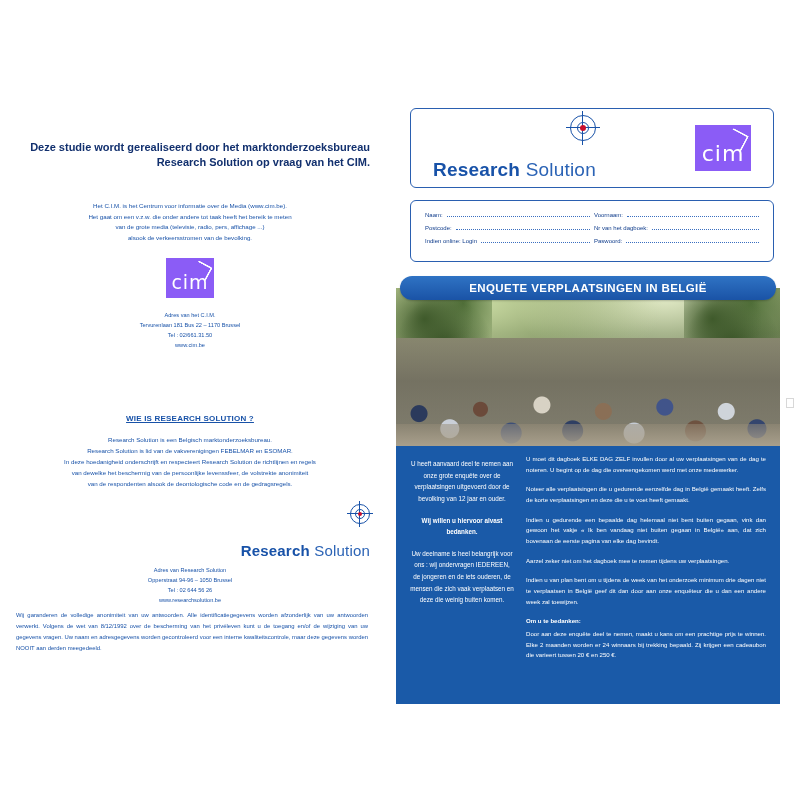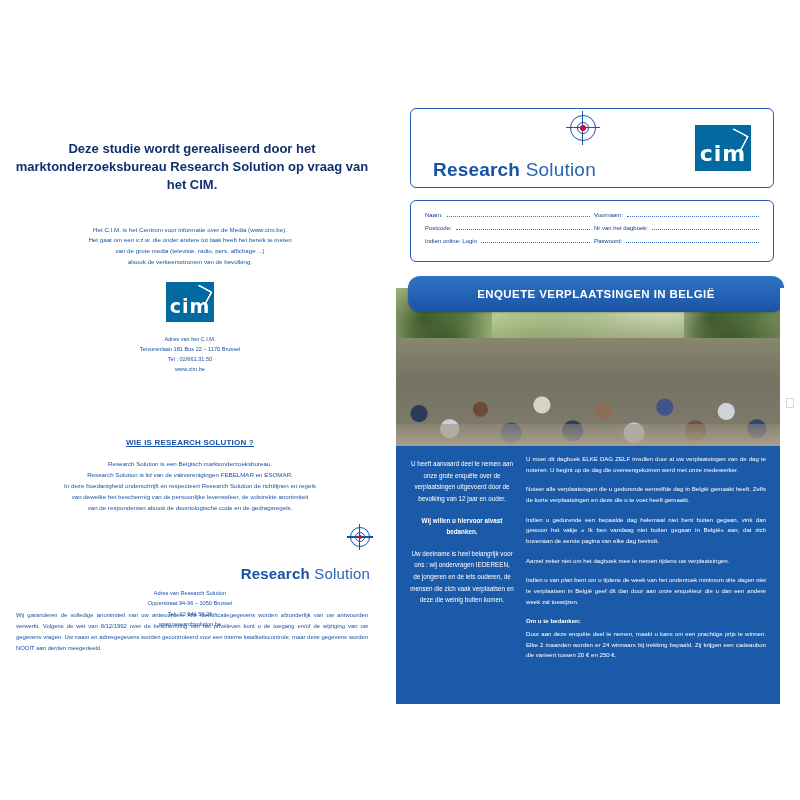--- a/index.html
+++ b/index.html
@@ -21,24 +21,24 @@
 
   
   .left-panel {
     position: absolute;
     left: 10px;
     top: 140px;
     width: 360px;
     color: #1a3f8f;
   }
   .lp-intro {
-    font-size: 13px;
+    font-size: 11px;
     font-weight: bold;
     color: #12306e;
-    text-align: center;
+    text-align: right;
     line-height: 1.4;
     margin: 0 0 30px 4px;
   }
   .lp-heading {
     font-size: 8px;
     font-weight: bold;
     color: #1852a8;
     text-align: center;
     text-decoration: underline;
     margin: 0 0 12px 0;
@@ -54,24 +54,24 @@
   }
   .lp-block { margin-bottom: 26px; }
 
   
   .cim-logo-wrap {
     text-align: center;
     margin: 14px 0 8px 0;
   }
   .cim-logo {
     display: inline-block;
-    background: #0369a1;
+    background: #8b5cf6;
     color: #ffffff;
     font-family: "DejaVu Sans", sans-serif;
-    font-weight: bold;
+    font-weight: normal;
     letter-spacing: 1px;
     line-height: 1;
     position: relative;
   }
   .cim-logo.small {
     width: 48px;
     height: 40px;
     font-size: 19px;
   }
   .cim-logo .cim-text {
@@ -214,22 +214,22 @@
   .form-label { white-space: nowrap; }
   .dots {
     flex: 1;
     border-bottom: 1px dotted #3a6fc0;
     height: 7px;
   }
 
   
   .title-bar {
     position: absolute;
-    left: 12px; top: 168px;
-    width: 376px; height: 36px;
+    left: 4px; top: 168px;
+    width: 376px; height: 24px;
     background: linear-gradient(180deg, #2f73c4 0%, #1a53a6 100%);
     border-radius: 12px;
     color: #ffffff;
     font-size: 11.5px;
     font-weight: bold;
     letter-spacing: .4px;
     display: flex;
     align-items: center;
     justify-content: center;
     box-shadow: 0 1px 2px rgba(0,0,0,.2);

